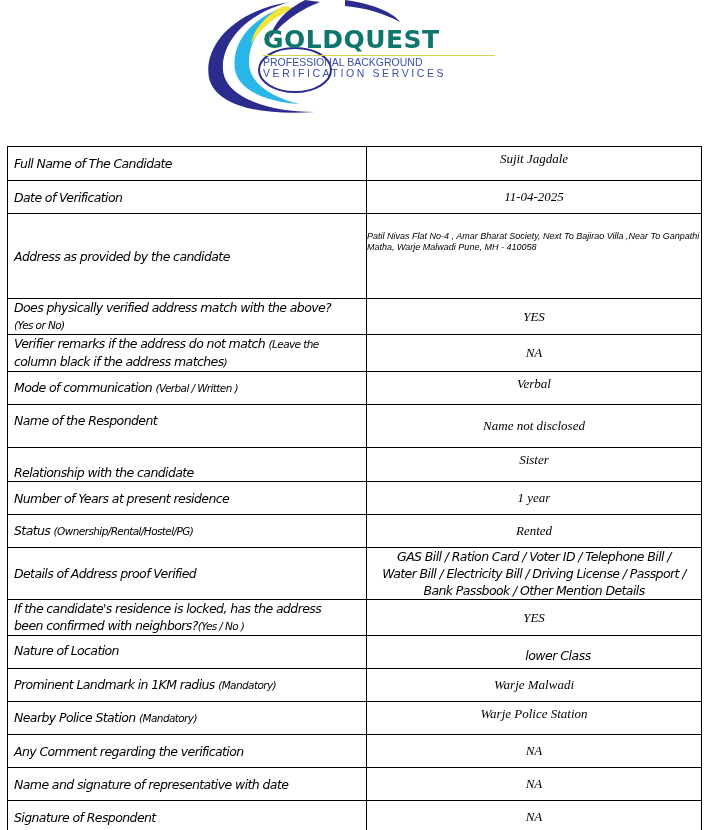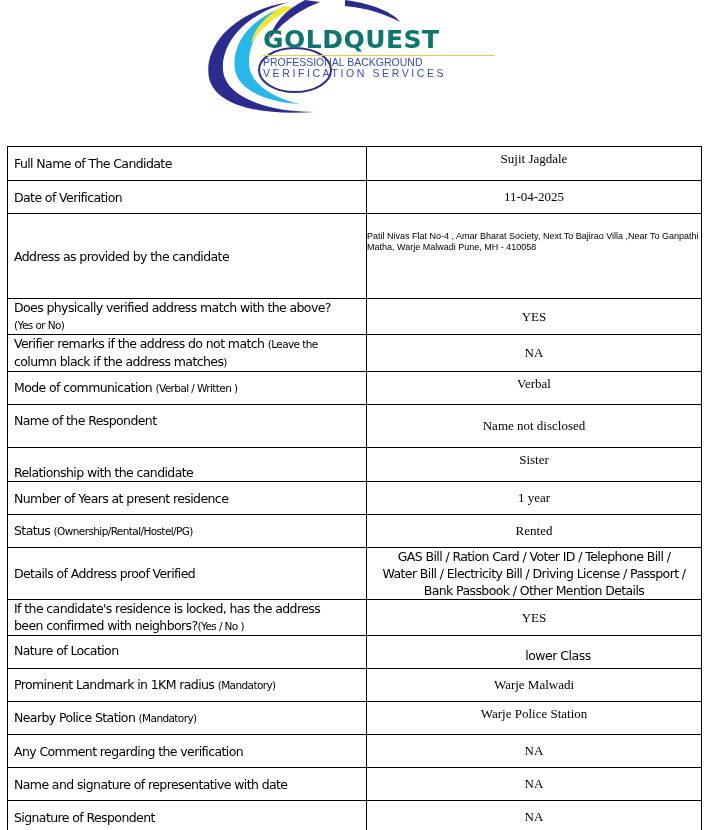--- a/index.html
+++ b/index.html
@@ -7,21 +7,21 @@
   .logo { position: absolute; left: 195px; top: 0; width: 320px; height: 118px; }
   .logo svg { display: block; }
   .logo-text { position: absolute; left: 68px; top: 26px; }
   .brand { font-family: "DejaVu Sans", sans-serif; font-weight: bold; font-size: 25px; color: #2b2c8e; letter-spacing: 0.5px; line-height: 28px; white-space: nowrap; }
   .brand .gq { color: #0f766e; }
   .tag1, .tag2 { font-family: "Liberation Sans", sans-serif; font-size: 10.5px; color: #3b4fa8; white-space: nowrap; line-height: 11px; }
   .tag2 { letter-spacing: 2.6px; }
   .rule { height: 1px; background: #d8d34a; width: 232px; margin: 1px 0 1px 0; }
 
   table.report { position: absolute; left: 7px; top: 146px; width: 695px; border-collapse: collapse; table-layout: fixed; }
-  table.report td { border: 1px solid #000; padding: 0; vertical-align: middle; }
+  table.report td { border: 1px solid #000; padding: 0; vertical-align: middle; font-style: italic; }
   td.label { width: 352px; padding-left: 6px !important; font-family: "DejaVu Sans", sans-serif; font-size: 12.5px; letter-spacing: -0.6px; line-height: 17px; }
   td.value { text-align: center; font-family: "Liberation Serif", serif; font-size: 13px; }
   td.value.top { vertical-align: top; padding-top: 4px !important; margin-left: 48px; }
   td.value.addr { vertical-align: top; text-align: left; font-family: "Liberation Sans", sans-serif; font-size: 9px; line-height: 11px; padding-top: 17px !important; padding-left: 0 !important; }
   td.value.sans { font-family: "DejaVu Sans", sans-serif; font-size: 12.5px; letter-spacing: -0.6px; line-height: 17px; }
   td.value.sans-sm { font-family: "DejaVu Sans", sans-serif; font-size: 12.5px; letter-spacing: -0.5px; padding-top: 6px !important; padding-left: 48px; }
   .small { font-size: 10.5px; }
 </style>
 </head>
 <body>

